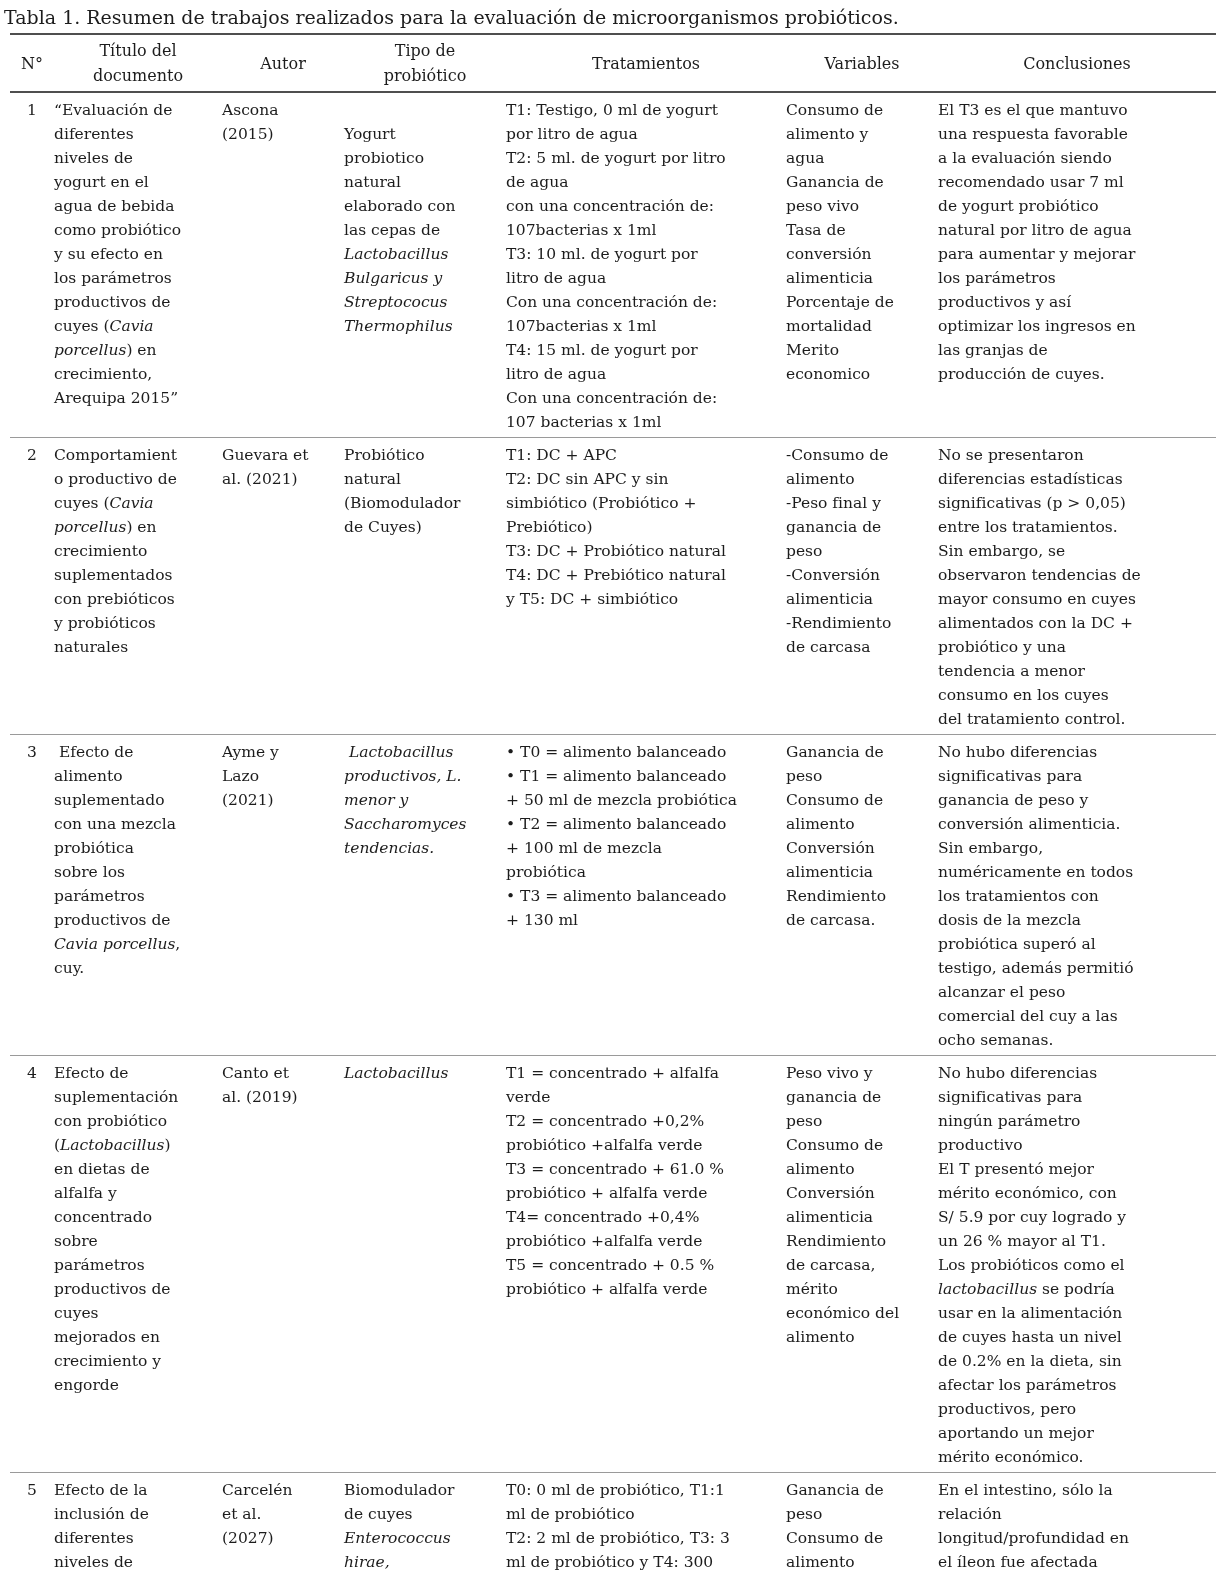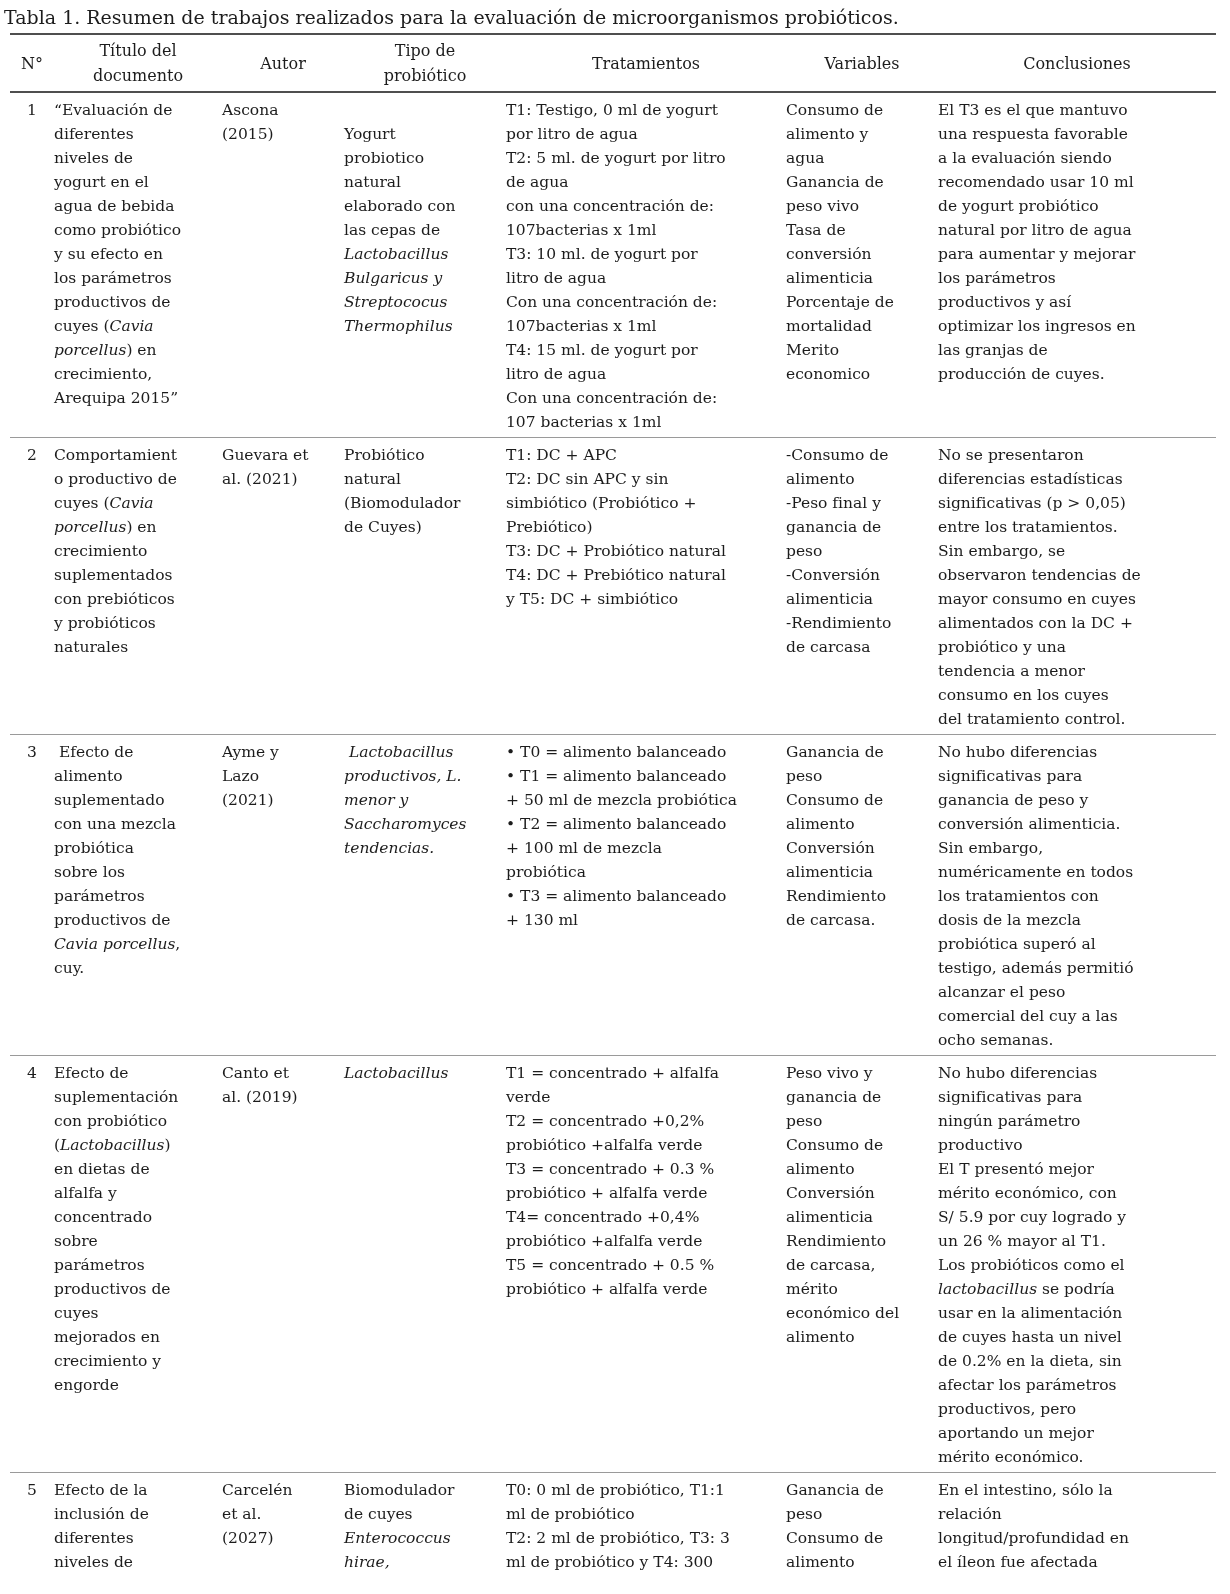--- a/index.html
+++ b/index.html
@@ -148,21 +148,21 @@
 Tasa de
 conversión
 alimenticia
 Porcentaje de
 mortalidad
 Merito
 economico</td>
         <td>El T3 es el que mantuvo
 una respuesta favorable
 a la evaluación siendo
-recomendado usar 10 ml
+recomendado usar 7 ml
 de yogurt probiótico
 natural por litro de agua
 para aumentar y mejorar
 los parámetros
 productivos y así
 optimizar los ingresos en
 las granjas de
 producción de cuyes.</td>
       </tr>
       <tr>
@@ -277,21 +277,21 @@
 mejorados en
 crecimiento y
 engorde</td>
         <td>Canto et
 al. (2019)</td>
         <td><i>Lactobacillus</i></td>
         <td>T1 = concentrado + alfalfa
 verde
 T2 = concentrado +0,2%
 probiótico +alfalfa verde
-T3 = concentrado + 0.3 %
+T3 = concentrado + 61.0 %
 probiótico + alfalfa verde
 T4= concentrado +0,4%
 probiótico +alfalfa verde
 T5 = concentrado + 0.5 %
 probiótico + alfalfa verde</td>
         <td>Peso vivo y
 ganancia de
 peso
 Consumo de
 alimento

